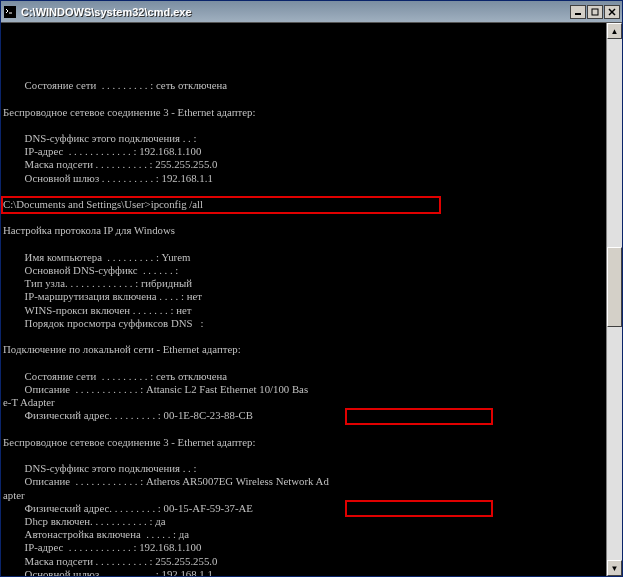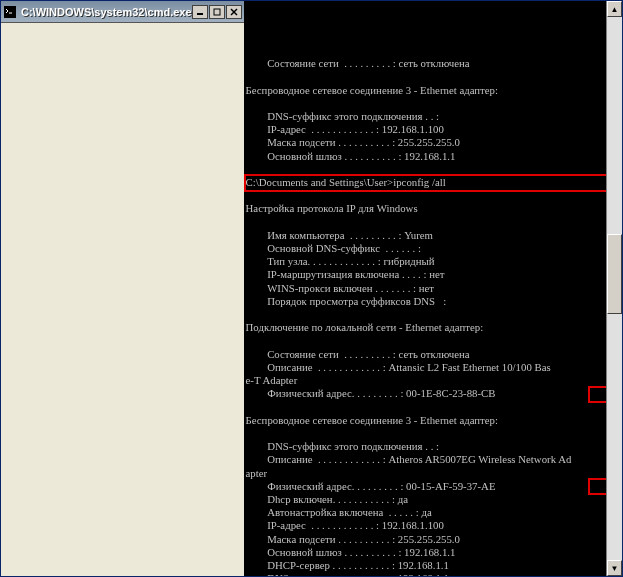--- a/index.html
+++ b/index.html
@@ -11,21 +11,21 @@
     overflow: hidden;
   }
   .window {
     position: absolute;
     left: 0; top: 0;
     width: 623px;
     height: 577px;
     border: 1px solid #0a246a;
     background: #ece9d8;
     display: flex;
-    flex-direction: row;
+    flex-direction: column;
   }
   .titlebar {
     height: 22px;
     background: linear-gradient(#7b8ea1, #a0b0c0);
     display: flex;
     align-items: center;
     padding: 0 2px;
     font-size: 11px;
     color: #fff;
     border-bottom: 1px solid #555;

